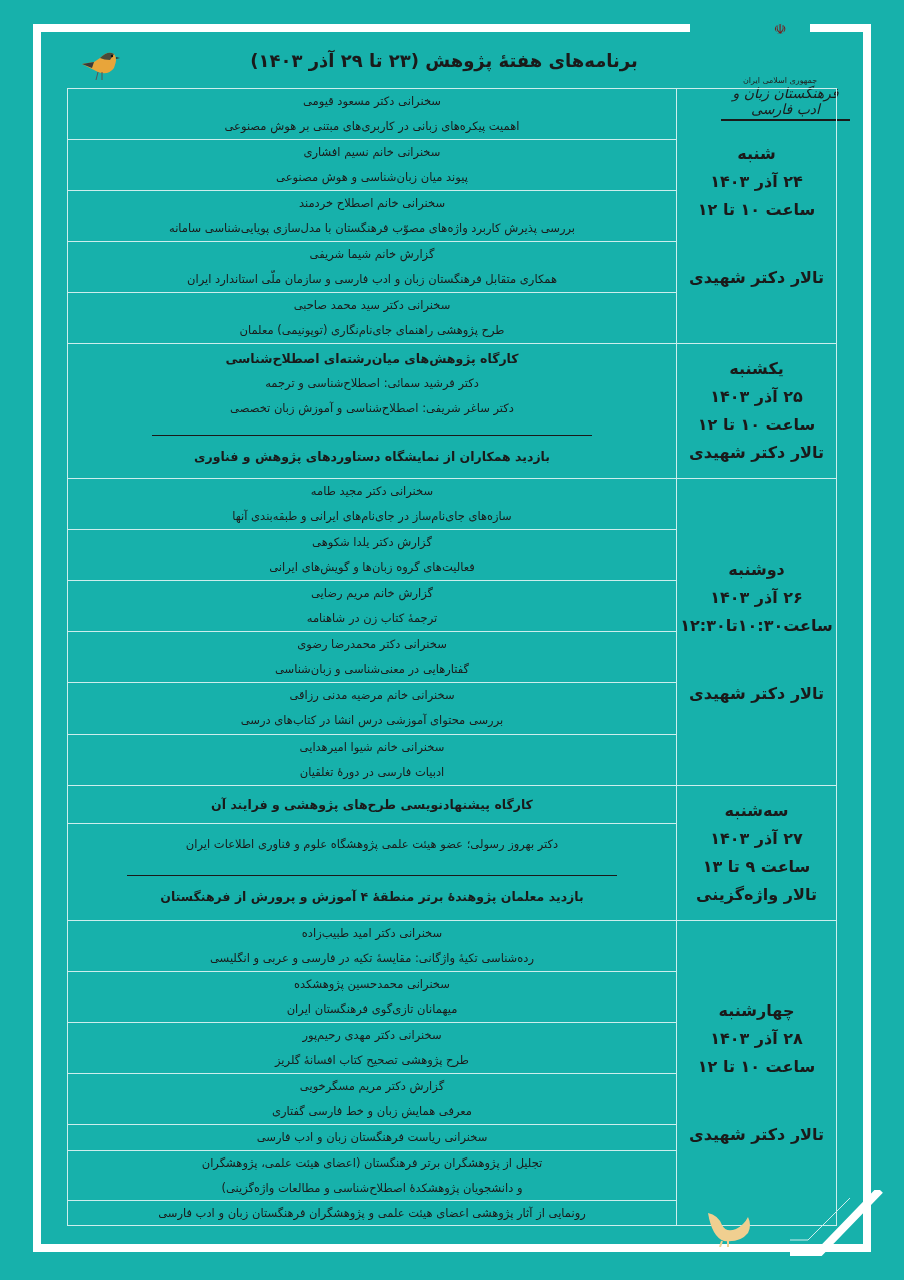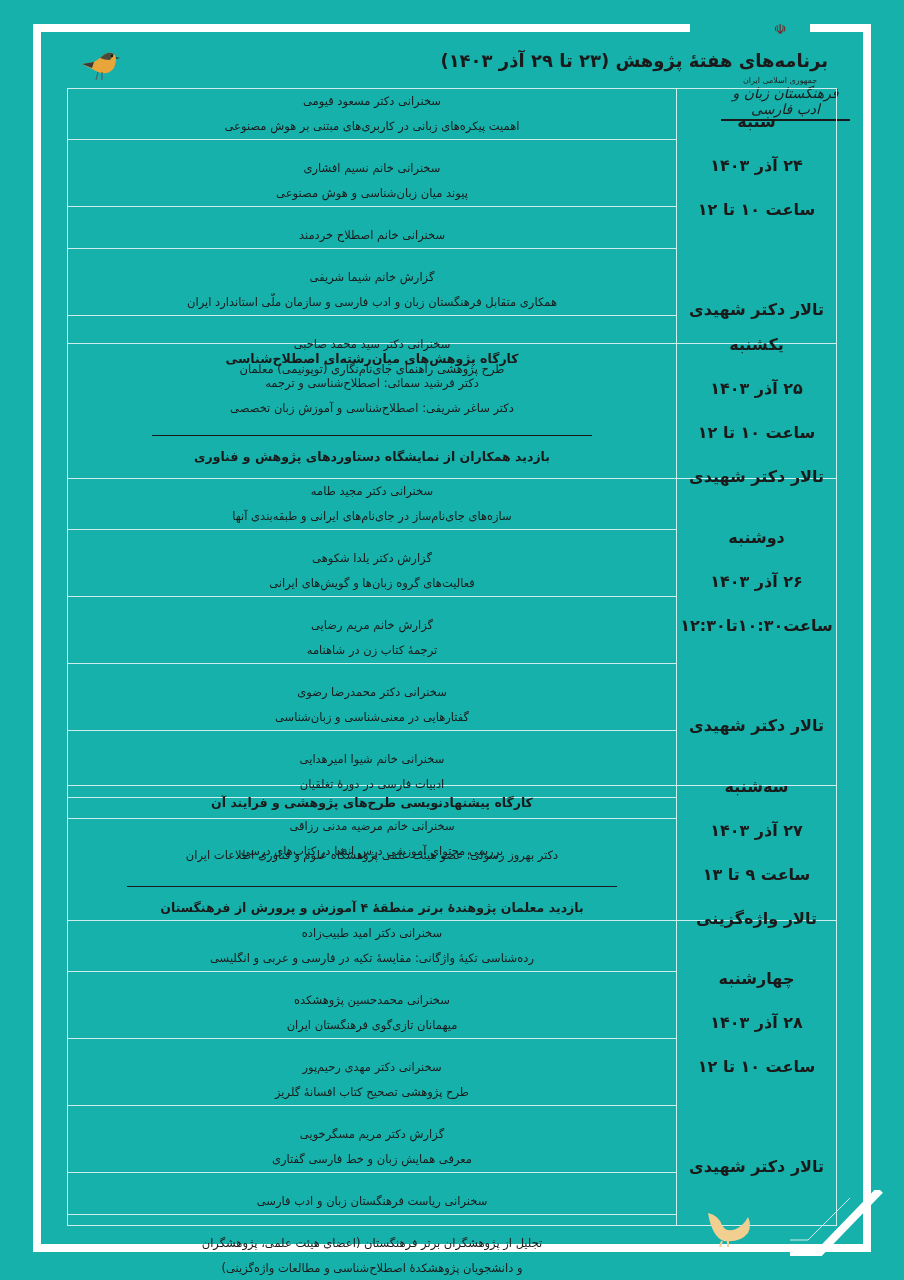--- a/index.html
+++ b/index.html
@@ -14,45 +14,45 @@
   .frame-gap {
     position:absolute; left:690px; top:14px; width:120px; height:20px; background:#17b1ab;
   }
   .corner-cut {
     position:absolute; left:790px; top:1190px; width:120px; height:100px;
   }
   .header {
     position:absolute; left:60px; top:40px; width:780px; height:48px;
   }
   .title {
-    position:absolute; left:0; right:12px; top:10px; 
+    position:absolute; left:0; right:12px; top:10px; text-align:center;
     direction:rtl; font-weight:bold; font-size:18px; color:#1a1a1a;
   }
   .logo {
     position:absolute; right:-10px; top:-18px; width:140px; height:64px; text-align:center; direction:rtl;
   }
   .logo .emblem { font-size:14px; color:#7a1a1a; line-height:14px; }
   .logo .sub { font-size:8px; color:#222;margin-top:40px; }
   .logo .name { font-size:14px; font-style:italic; color:#1a1a1a; border-bottom:2px solid #1a1a1a; padding-bottom:2px;margin-left:11px; }
   .bird-top { position:absolute; left:18px; top:6px; width:42px; height:36px; }
   .table {
     position:absolute; left:67px; top:88px; width:770px; height:1138px;
     border:1px solid #cdeeed; box-sizing:border-box; direction:rtl;
   }
   .day {
     display:flex; flex-direction:row; border-bottom:1px solid #cdeeed; box-sizing:border-box;
   }
   .day:last-child { border-bottom:none; }
   .day-cell {
     width:160px; flex:0 0 160px; border-left:1px solid #cdeeed; box-sizing:border-box;
     display:flex; flex-direction:column; align-items:center; justify-content:center;
-    font-weight:bold; font-size:16px; text-align:center; line-height:28px;gap:16px;
+    font-weight:bold; font-size:16px; text-align:center; line-height:28px;
   }
   .day-cell .venue-gap { height:40px; }
-  .events { flex:1; display:flex; flex-direction:column;gap:16px; }
+  .events { flex:1; display:flex; flex-direction:column; }
   .ev {
     border-bottom:1px solid #cdeeed; box-sizing:border-box; text-align:center;
     display:flex; flex-direction:column; justify-content:center; font-size:11.5px; line-height:25px;
     padding:0 10px;
   }
   .ev:last-child { border-bottom:none; }
   .ev .strong { font-weight:bold; font-size:12.5px;text-align:center; }
   .rule { width:440px; height:1px; background:#1a1a1a; margin:14px auto 8px auto; }
   .bird-bottom { position:absolute; left:704px; top:1203px; width:50px; height:44px; }
 </style>
@@ -93,20 +93,21 @@
       <div class="ev" style="height:51px">
           <div>سخنرانی دکتر مسعود قیومی</div>
           <div>اهمیت پیکره‌های زبانی در کاربری‌های مبتنی بر هوش مصنوعی</div>
         </div>
       <div class="ev" style="height:51px">
           <div>سخنرانی خانم نسیم افشاری</div>
           <div>پیوند میان زبان‌شناسی و هوش مصنوعی</div>
         </div>
       <div class="ev" style="height:51px">
           <div>سخنرانی خانم اصطلاح خردمند</div>
+          <div>بررسی پذیرش کاربرد واژه‌های مصوّب فرهنگستان با مدل‌سازی پویایی‌شناسی سامانه</div>
         </div>
       <div class="ev" style="height:51px">
           <div>گزارش خانم شیما شریفی</div>
           <div>همکاری متقابل فرهنگستان زبان و ادب فارسی و سازمان ملّی استاندارد ایران</div>
         </div>
       <div class="ev" style="height:51px">
           <div>سخنرانی دکتر سید محمد صاحبی</div>
           <div>طرح پژوهشی راهنمای جای‌نام‌نگاری (توپونیمی) معلمان</div>
         </div>
     </div>
@@ -148,27 +149,27 @@
           <div>فعالیت‌های گروه زبان‌ها و گویش‌های ایرانی</div>
         </div>
       <div class="ev" style="height:51px">
           <div>گزارش خانم مریم رضایی</div>
           <div>ترجمهٔ کتاب زن در شاهنامه</div>
         </div>
       <div class="ev" style="height:51px">
           <div>سخنرانی دکتر محمدرضا رضوی</div>
           <div>گفتارهایی در معنی‌شناسی و زبان‌شناسی</div>
         </div>
-      <div class="ev" style="height:51px">
-          <div>سخنرانی خانم شیوا امیرهدایی</div>
-          <div>ادبیات فارسی در دورهٔ تغلقیان</div>
-        </div>
       <div class="ev" style="height:52px">
           <div>سخنرانی خانم مرضیه مدنی رزاقی</div>
           <div>بررسی محتوای آموزشی درس انشا در کتاب‌های درسی</div>
+        </div>
+      <div class="ev" style="height:51px">
+          <div>سخنرانی خانم شیوا امیرهدایی</div>
+          <div>ادبیات فارسی در دورهٔ تغلقیان</div>
         </div>
     </div>
   </div>
 
   <div class="day" style="height:135px">
     <div class="day-cell">
       <div>سه‌شنبه</div>
       <div>۲۷ آذر ۱۴۰۳</div>
       <div>ساعت ۹ تا ۱۳</div>
       <div>تالار واژه‌گزینی</div>

